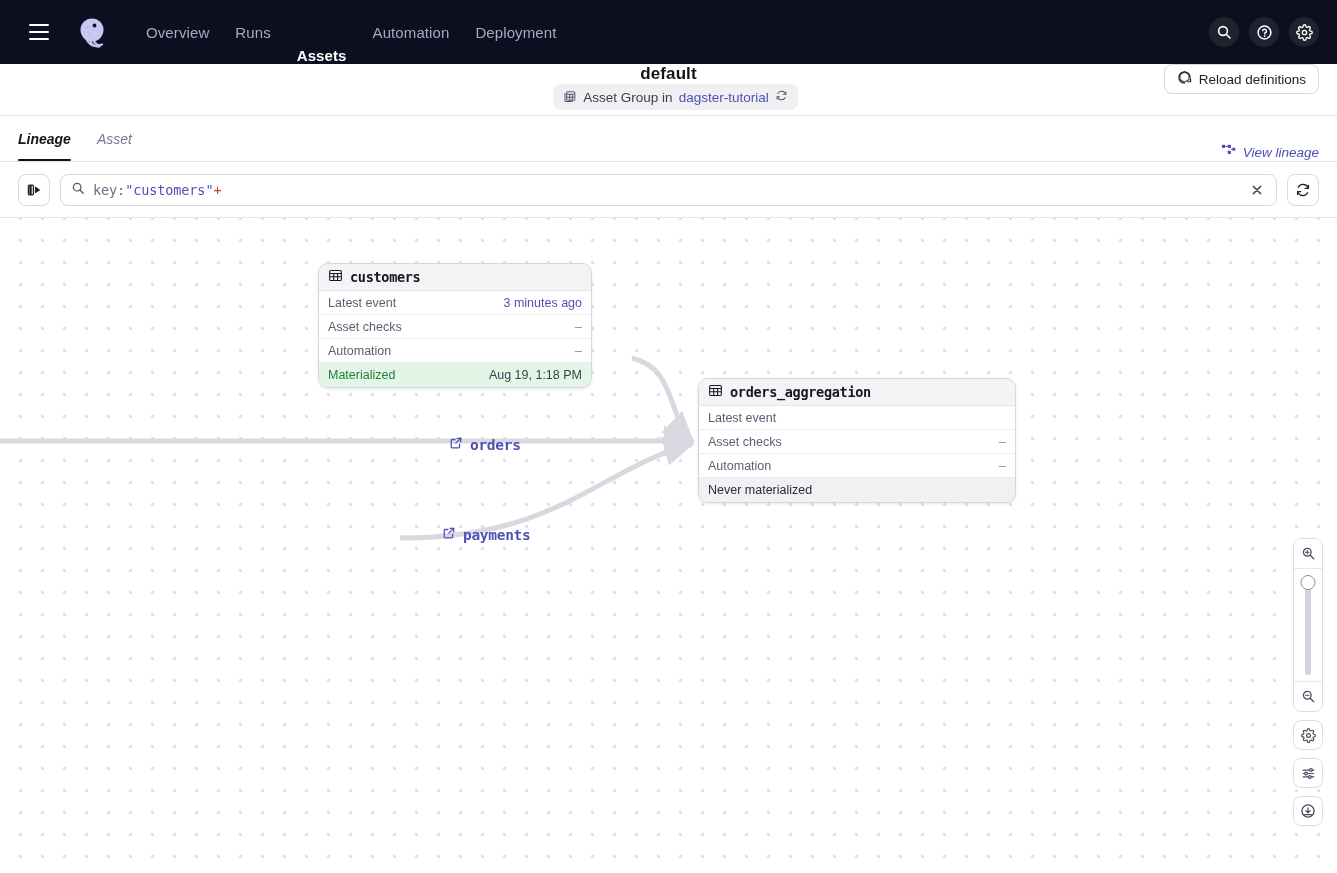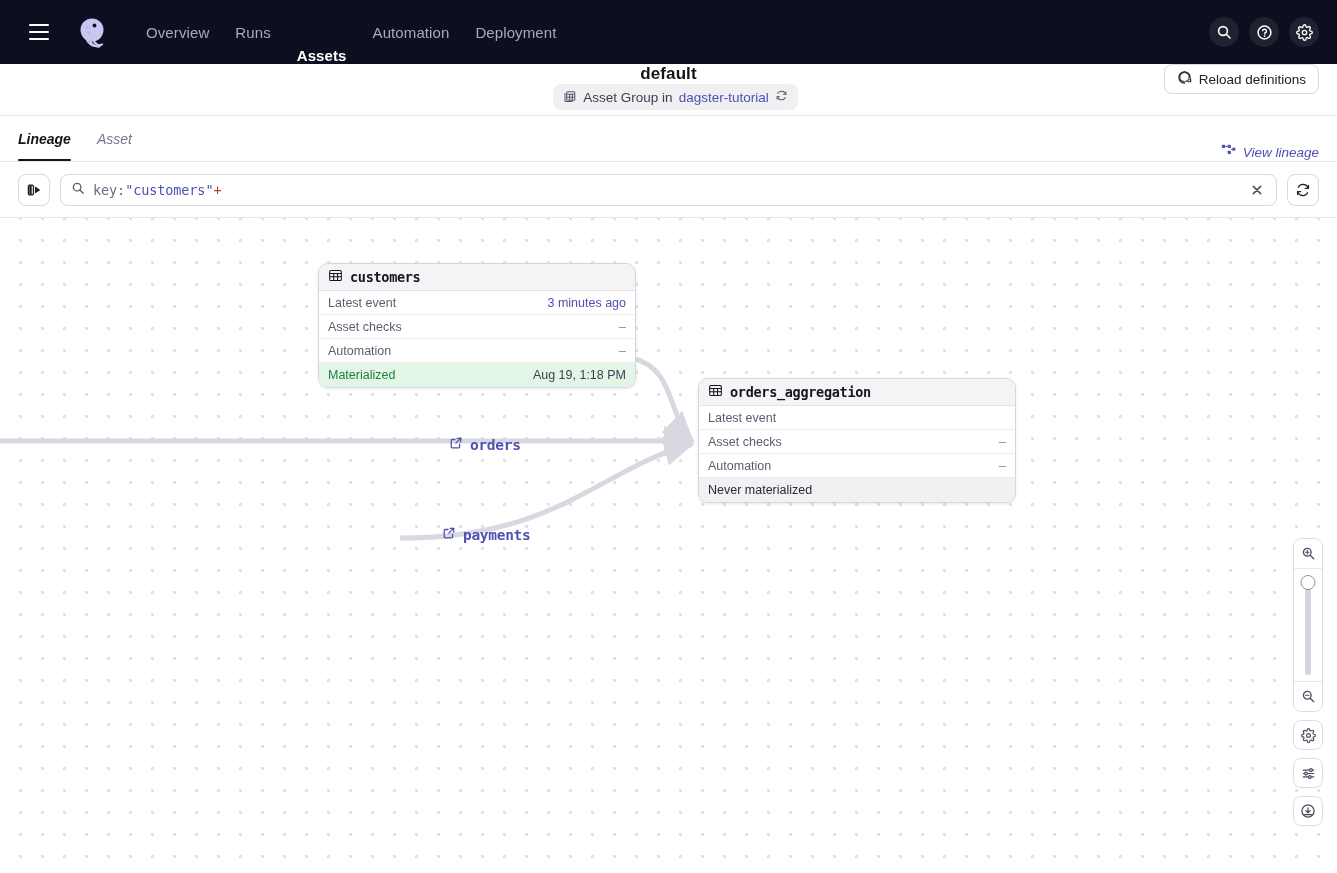--- a/index.html
+++ b/index.html
@@ -341,21 +341,21 @@
         </marker>
       </defs>
 
       <path d="M632,140 C676,150 668,200 692,223" stroke="#d8d9e0" stroke-width="5" fill="none" marker-end="url(#arrow)"></path>
 
       <path d="M0,223 L692,223" stroke="#d8d9e0" stroke-width="5" fill="none" marker-end="url(#arrow)"></path>
 
       <path d="M400,320 C560,320 600,250 692,226" stroke="#d8d9e0" stroke-width="5" fill="none" marker-end="url(#arrow)"></path>
     </svg>
 
-    <div class="node" style="left:318px; top:45px; width:318px;">
+    <div class="node" style="left:318px; top:45px; width:274px;">
       <div class="node-header">
         <span>
           <svg width="15" height="15" viewBox="0 0 16 16" fill="none" stroke="#15161f" stroke-width="1.15">
             <rect x="1.8" y="2.6" width="12.4" height="10.8" rx="1.2"></rect>
             <path d="M1.8 5.8 H14.2 M1.8 9.4 H14.2 M6.1 5.8 V13.4 M10.2 5.8 V13.4"></path>
           </svg>
         </span>
         <span class="node-title">customers</span>
       </div>
       <div class="row">

